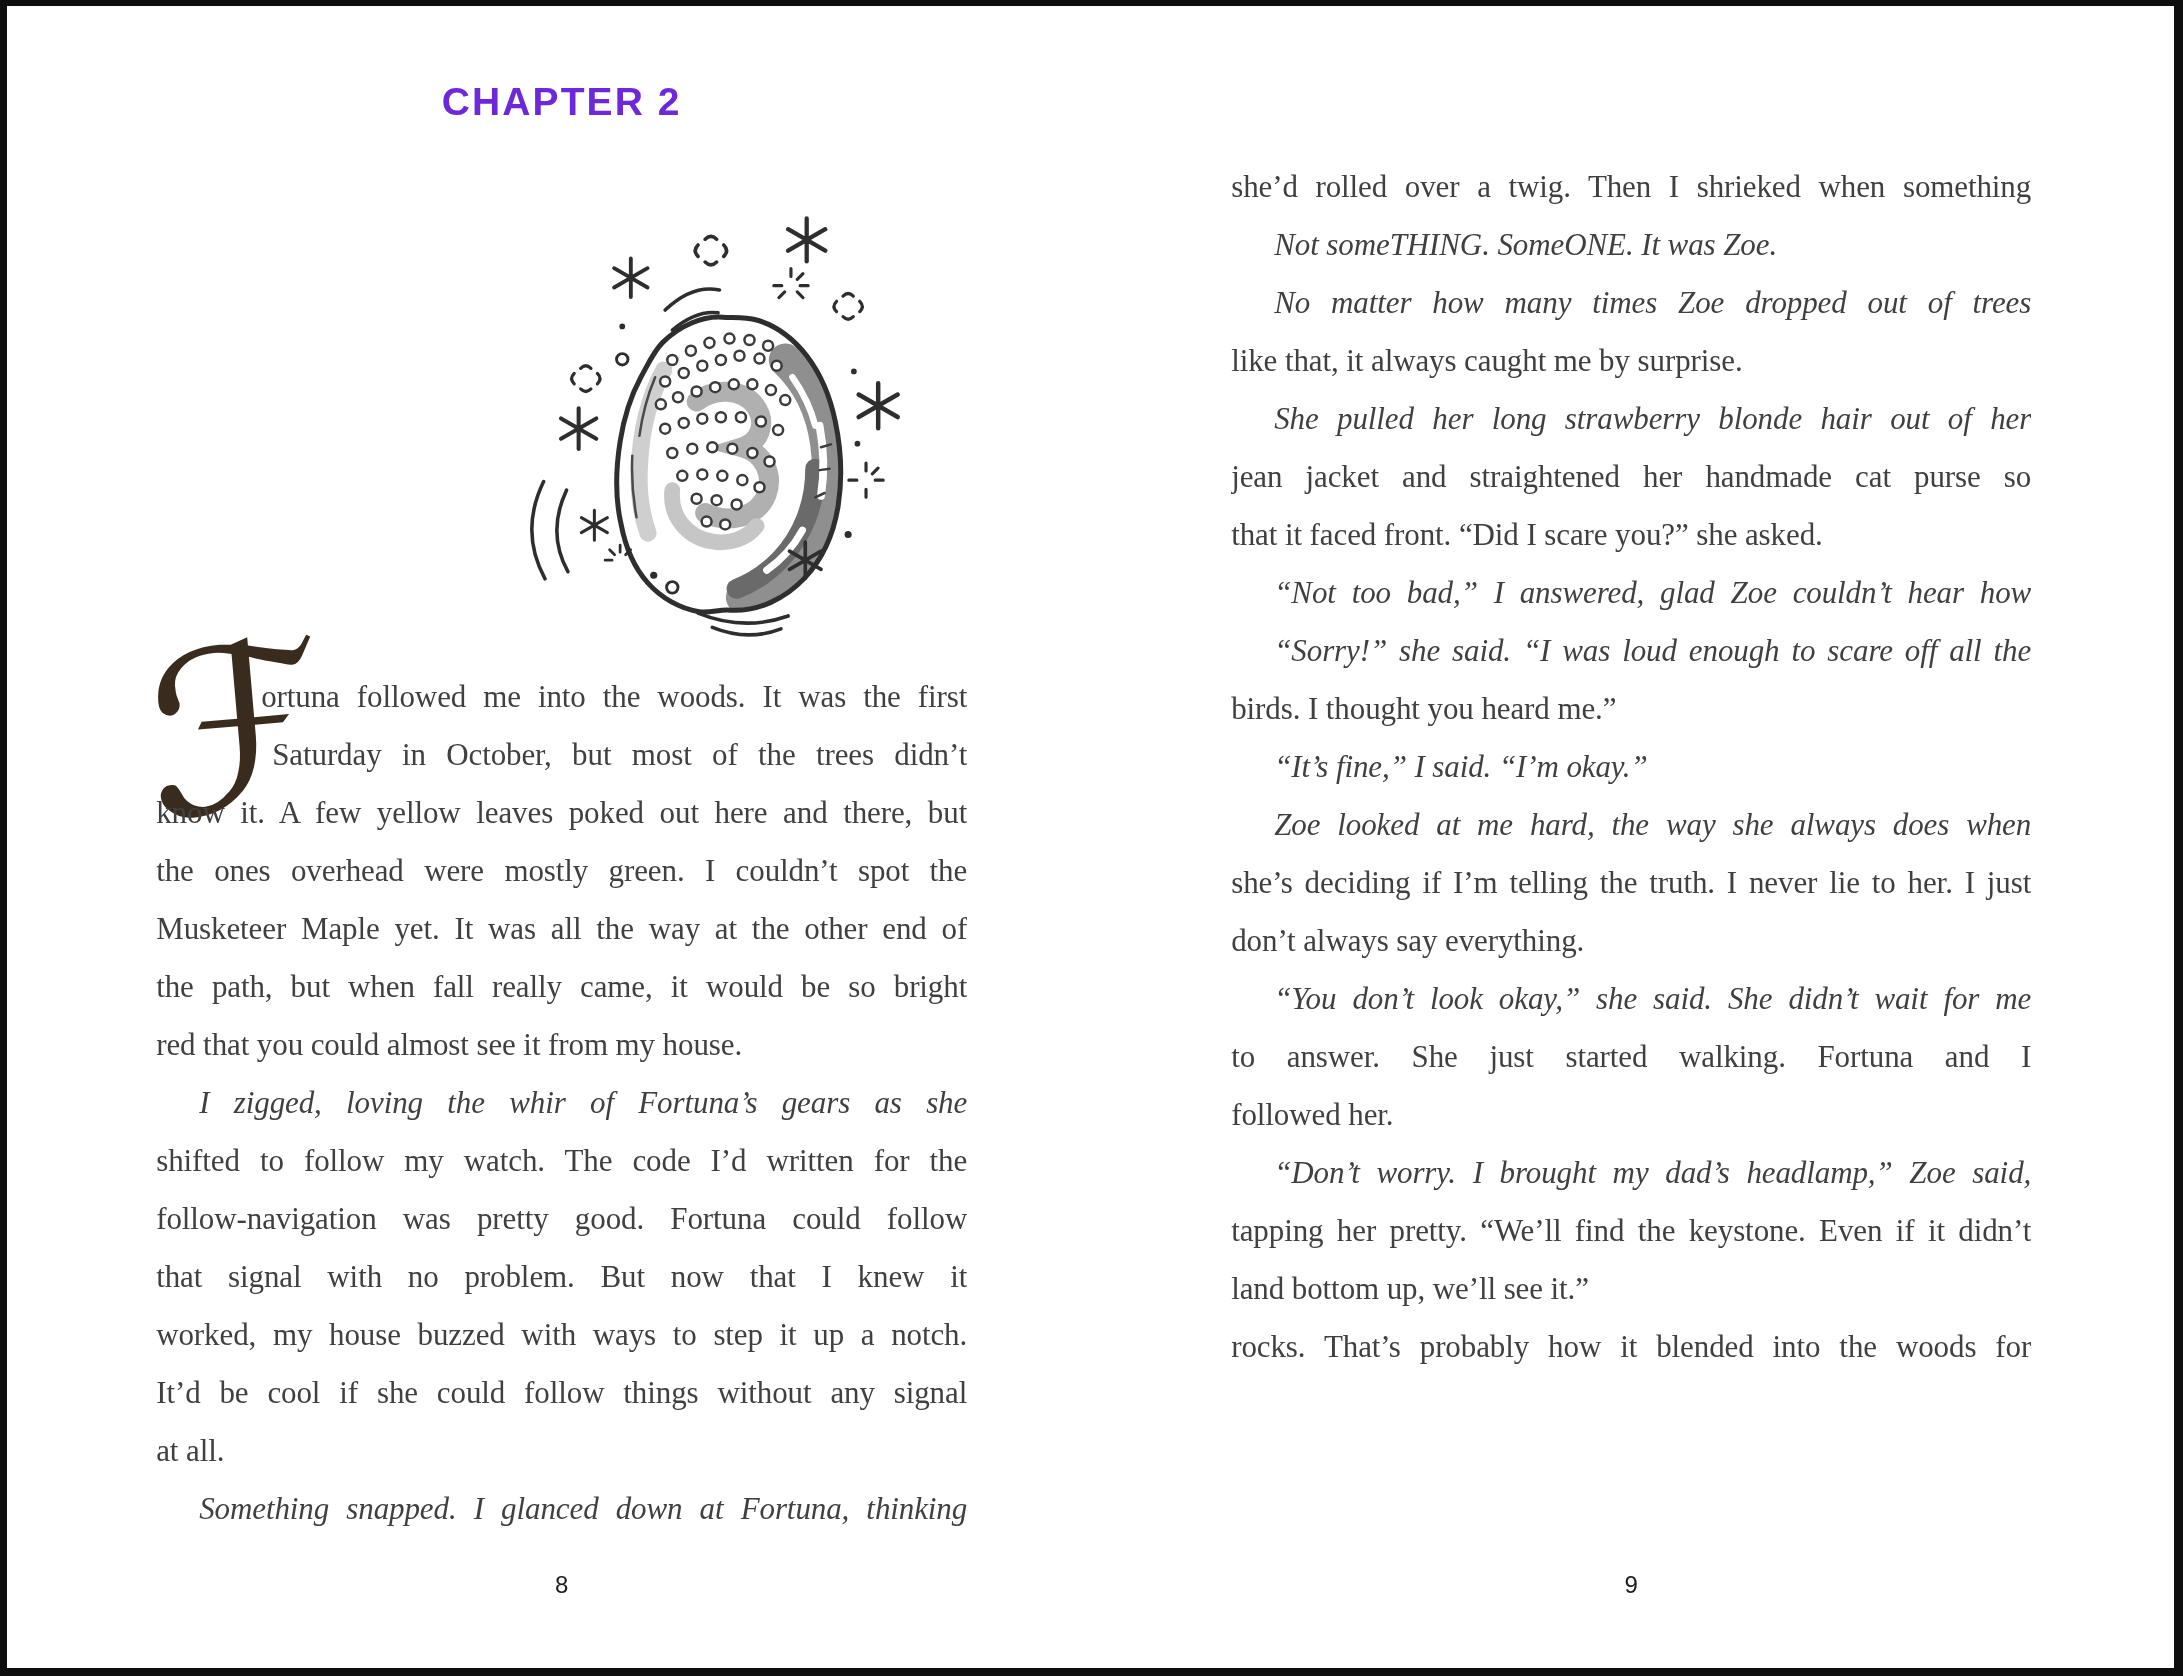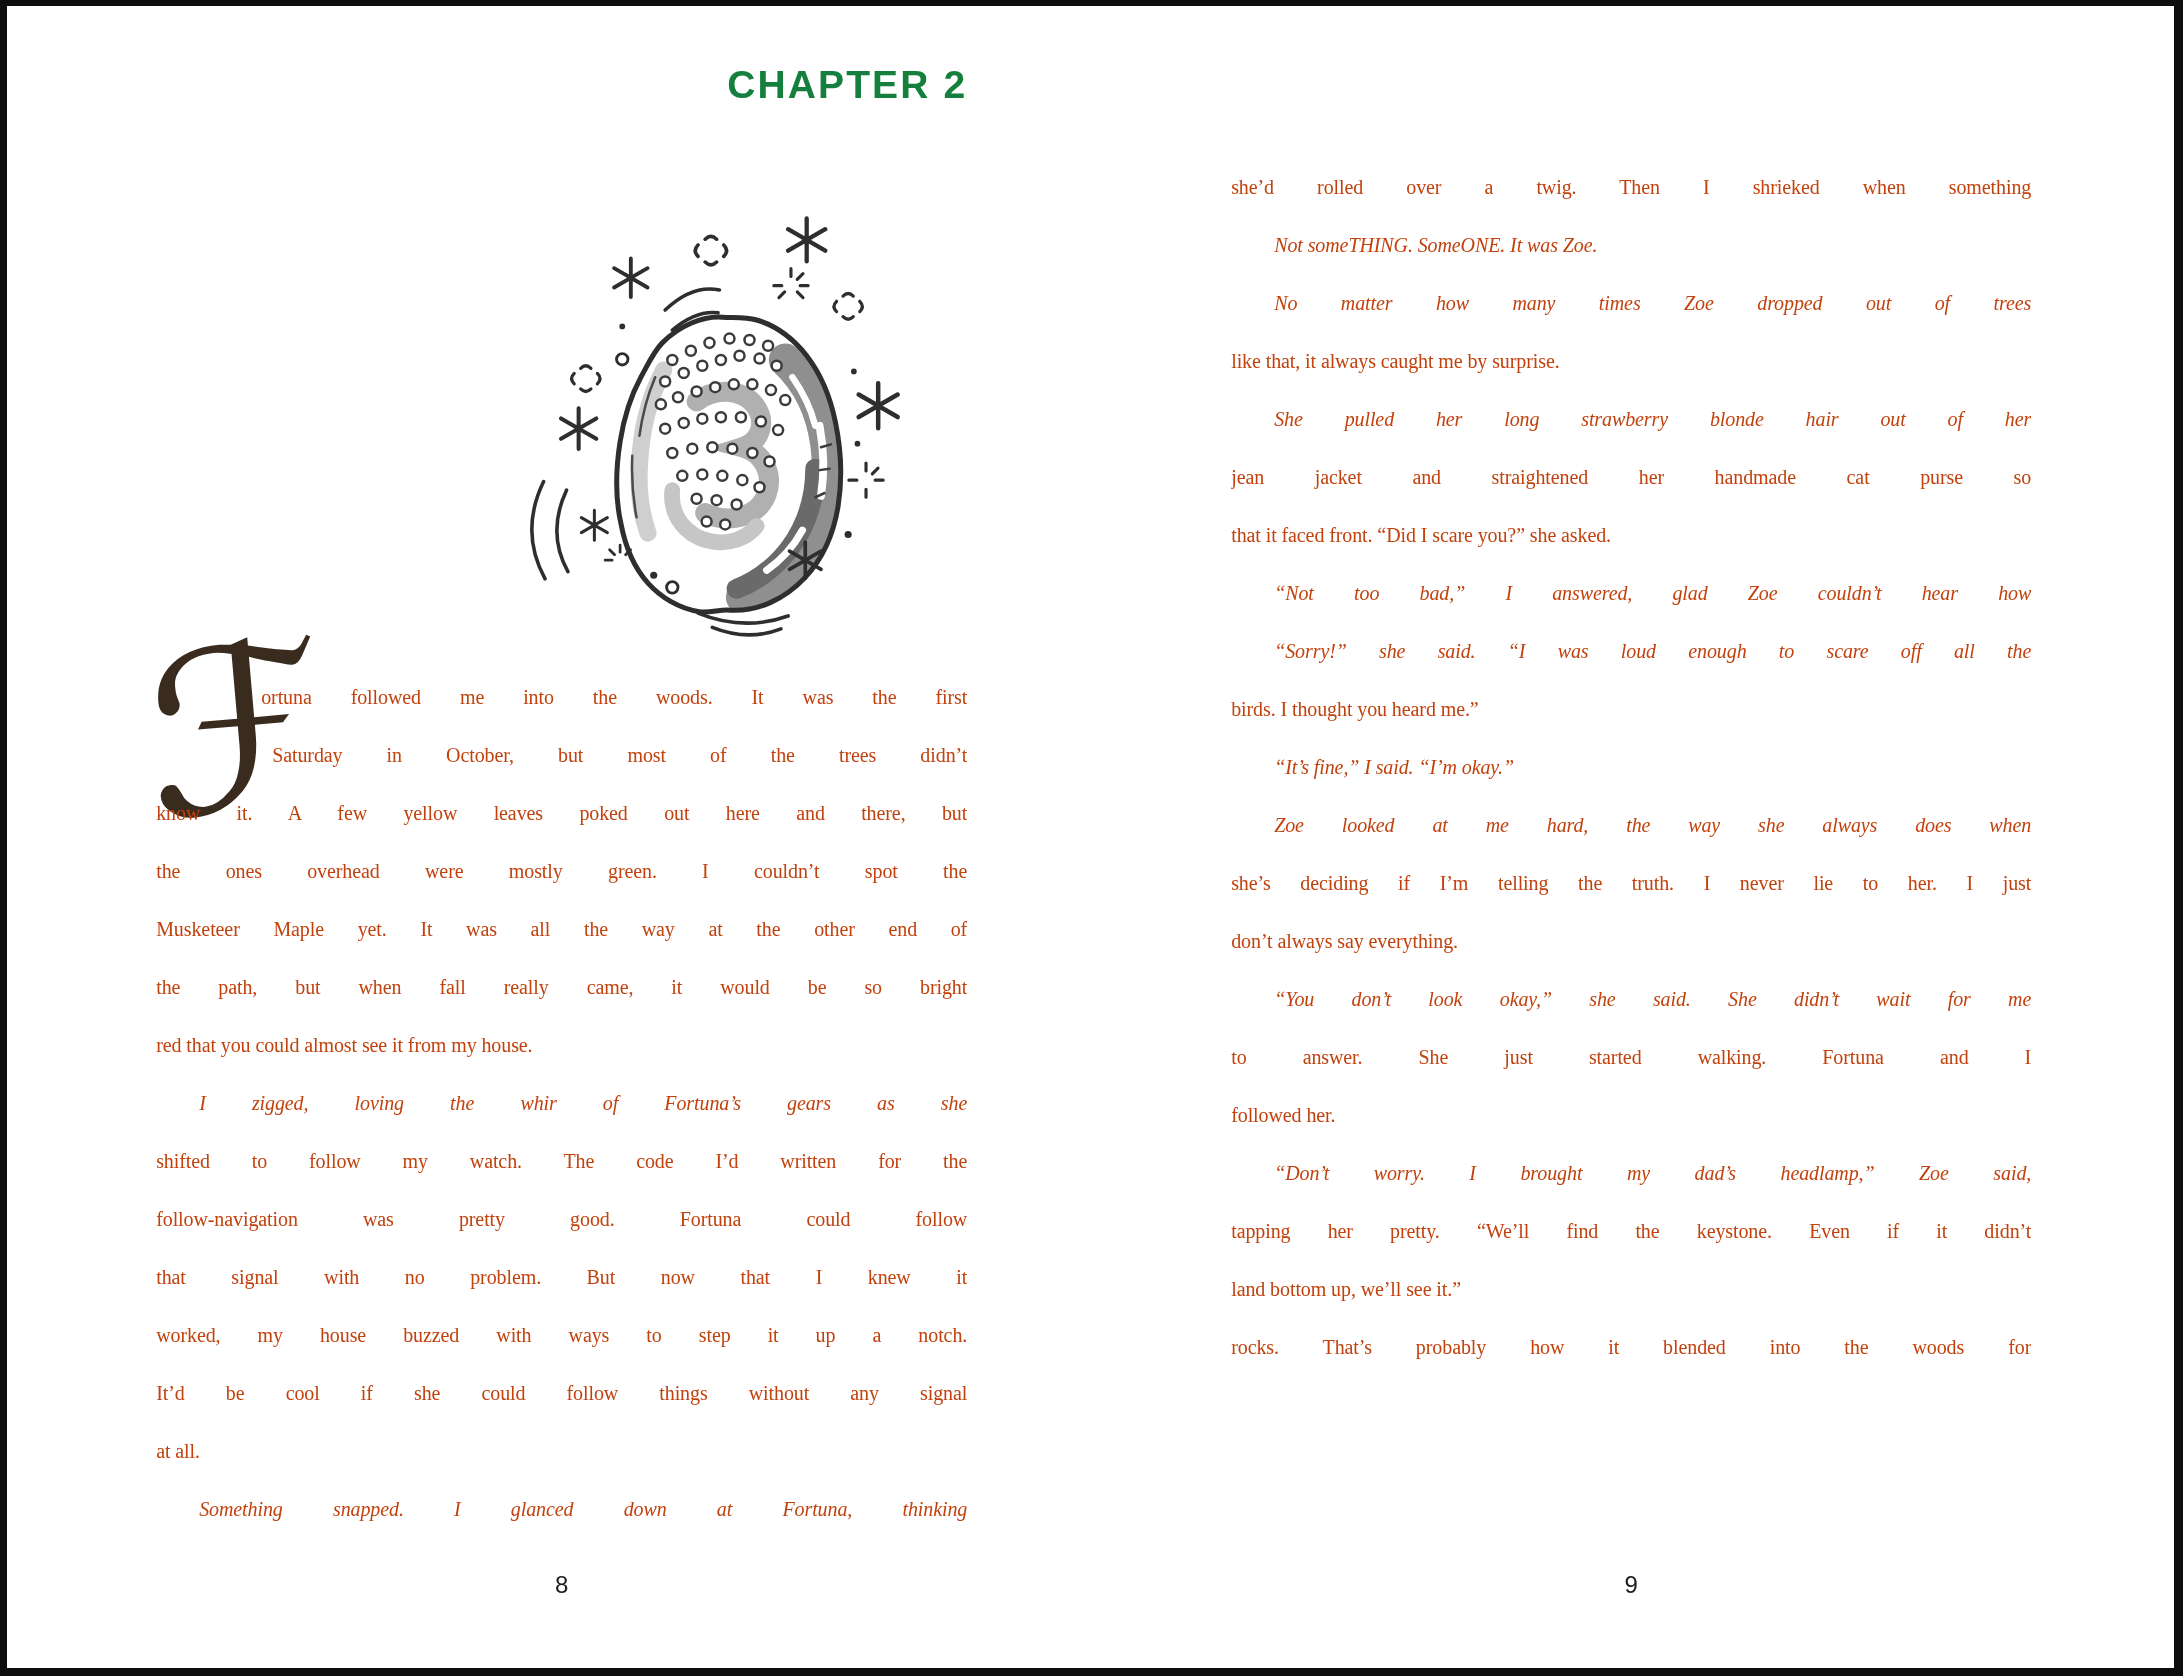--- a/index.html
+++ b/index.html
@@ -10,48 +10,48 @@
   }
   .sheet{
     position:absolute;left:7.2px;top:5.7px;width:2167px;height:1662px;
     background:#ffffff;
   }
   .col{position:absolute;top:0;height:1662px;}
   .col-left{left:149px;width:811px;}
   .col-right{left:1224px;width:800px;}
 
   .chapter-heading{
-    position:absolute;top:57px;left:0;width:100%;
-    text-align:right;
+    position:absolute;top:74px;left:0;width:100%;
+    text-align:center;
     font-family:"Liberation Sans", sans-serif;
     font-weight:bold;
     font-size:39px;
     letter-spacing:2.1px;
-    color:#15803d;
+    color:#6d28d9;
   }
 
   .illus{position:absolute;left:329px;top:180px;width:529px;height:451px;}
 
   .drop-cap{
     position:absolute;left:-10px;top:612px;
     font-family:"DejaVu Sans","DejaVu Serif",serif;
     font-size:227px;line-height:227px;
     color:#3a2b1f;
     transform:rotate(-5deg);
   }
 
   .textblock{position:absolute;left:0;width:100%;}
   .tb-left{top:662px;}
   .tb-right{top:152px;}
 
   .line{
     height:58px;line-height:58px;
-    font-size:20px;
+    font-size:31px;
     letter-spacing:-0.1px;
-    color:#c2410c;
+    color:#404040;
     text-align:justify;
     text-align-last:justify;
     overflow:hidden;
   }
   .line.nj{text-align-last:left;}
   .line.i-para{padding-left:43px;font-style:italic;}
   .line.i-dc1{padding-left:105px;}
   .line.i-dc2{padding-left:116px;}
 
   .page-number{

